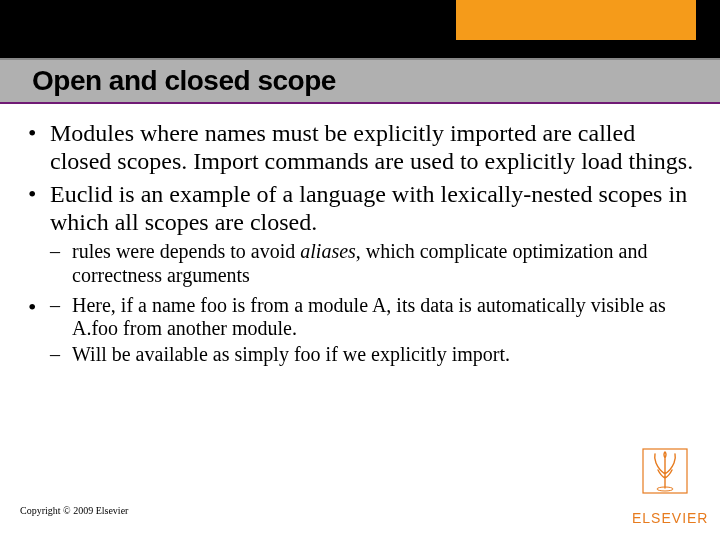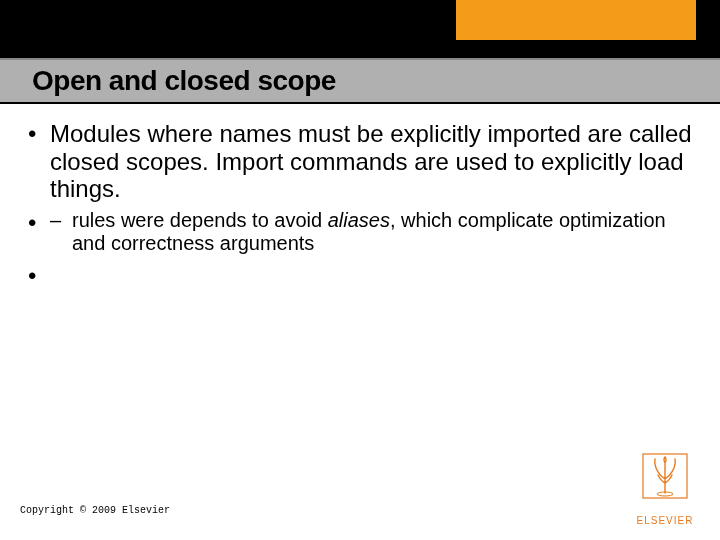--- a/index.html
+++ b/index.html
@@ -1,55 +1,60 @@
 <!DOCTYPE html>
 <html><head>
 <meta charset="utf-8">
 <style>
   * { margin: 0; padding: 0; box-sizing: border-box; }
   html, body { width: 720px; height: 540px; font-family: Arial, Helvetica, sans-serif; background: #fff; overflow: hidden; }
   .slide { position: relative; width: 720px; height: 540px; background: #fff; }
   .top-black { position: absolute; top: 0; left: 0; width: 720px; height: 58px; background: #000; }
   .orange-box { position: absolute; top: 0; right: 24px; width: 240px; height: 40px; background: #f59b1a; }
-  .title-bar { position: absolute; top: 58px; left: 0; width: 720px; height: 46px; background: #b0b0b0; display: flex; align-items: center; padding-left: 32px; border-top: 2px solid #888; border-bottom: 2px solid #000000;}
+  .title-bar { position: absolute; top: 58px; left: 0; width: 720px; height: 46px; background: #b0b0b0; display: flex; align-items: center; padding-left: 32px; border-top: 2px solid #888; border-bottom: 2px solid #701a75;}
   .title-bar h1 { font-family: Arial, "Arial Black", sans-serif; font-weight: 900; font-size: 28px; letter-spacing: -0.5px; color: #000; font-stretch: condensed; }
   .content { position: absolute; top: 120px; left: 26px; width: 668px; color: #000; }
   .content ul { list-style: none; }
-  .content > ul > li { position: relative; padding-left: 24px; font-family: Liberation Sans, sans-serif; font-size: 24px; line-height: 1.15; margin-bottom: 6px; }
+  .content > ul > li { position: relative; padding-left: 24px; font-family: Liberation Serif, serif; font-size: 24px; line-height: 1.15; margin-bottom: 6px; }
   .content > ul > li::before { content: "•"; position: absolute; left: 2px; top: 0; font-size: 24px; }
   .content > ul > li > ul { margin-top: 4px; margin-bottom: 4px; }
   .content > ul > li > ul > li { position: relative; padding-left: 22px; font-size: 20px; line-height: 1.18; margin-bottom: 2px; }
   .content > ul > li > ul > li::before { content: "–"; position: absolute; left: 0; top: 0; font-size: 20px; }
   .italic { font-style: italic; }
-  .copyright { position: absolute; left: 20px; bottom: 24px; font-family: Liberation Mono, monospace; font-size: 10px; color: #000; }
+  .copyright { position: absolute; left: 20px; bottom: 24px; font-family: Liberation Serif, serif; font-size: 10px; color: #000; }
   .logo { position: absolute; right: 22px; bottom: 14px; width: 66px; text-align: center; }
   .logo svg { display: block; margin: 0 auto; }
-  .logo-text { font-family: Arial, sans-serif; font-size: 10px; letter-spacing: 1px; color: #e77b1e; margin-top: 16px; }
+  .logo-text { font-family: Arial, sans-serif; font-size: 14px; letter-spacing: 1px; color: #e77b1e; margin-top: 16px; }
 </style>
 </head>
 <body>
 
 <div class="slide">
   <div class="top-black"></div>
   <div class="orange-box"></div>
   <div class="title-bar">
     <h1>Open and closed scope</h1>
   </div>
 
   <div class="content">
     <ul>
       <li>
         <span>Modules where names must be explicitly imported are called closed scopes.  Import commands are used to explicitly load things.</span>
       </li>
       <li>
+        <span>Euclid is an example of a language with lexically-nested scopes in which all scopes are closed.</span>
         <ul>
           <li><span>rules were depends to avoid </span><span class="italic">aliases</span><span>, which complicate optimization and correctness arguments</span></li>
         </ul>
       </li>
       <li>
+        <ul>
+          <li><span>Here, if a name foo is from a module A, its data is automatically visible as A.foo from another module.</span></li>
+          <li><span>Will be available as simply foo if we explicitly import.</span></li>
+        </ul>
       </li>
     </ul>
   </div>
 
   <div class="copyright">Copyright © 2009 Elsevier</div>
 
   <div class="logo">
     <svg width="46" height="46" viewBox="0 0 46 46">
       <rect x="1" y="1" width="44" height="44" fill="none" stroke="#e77b1e" stroke-width="1.2"></rect>
       <path d="M23 40 L23 26 M23 26 Q17 22 14 15 M23 26 Q29 22 32 15 M23 30 Q19 28 16 22 M23 30 Q27 28 30 22 M14 15 Q12 10 13 6 M32 15 Q34 10 33 6 M23 26 Q23 18 23 10 M23 10 Q21 6 23 4 Q25 6 23 10" stroke="#e77b1e" stroke-width="1.4" fill="none" stroke-linecap="round"></path>

